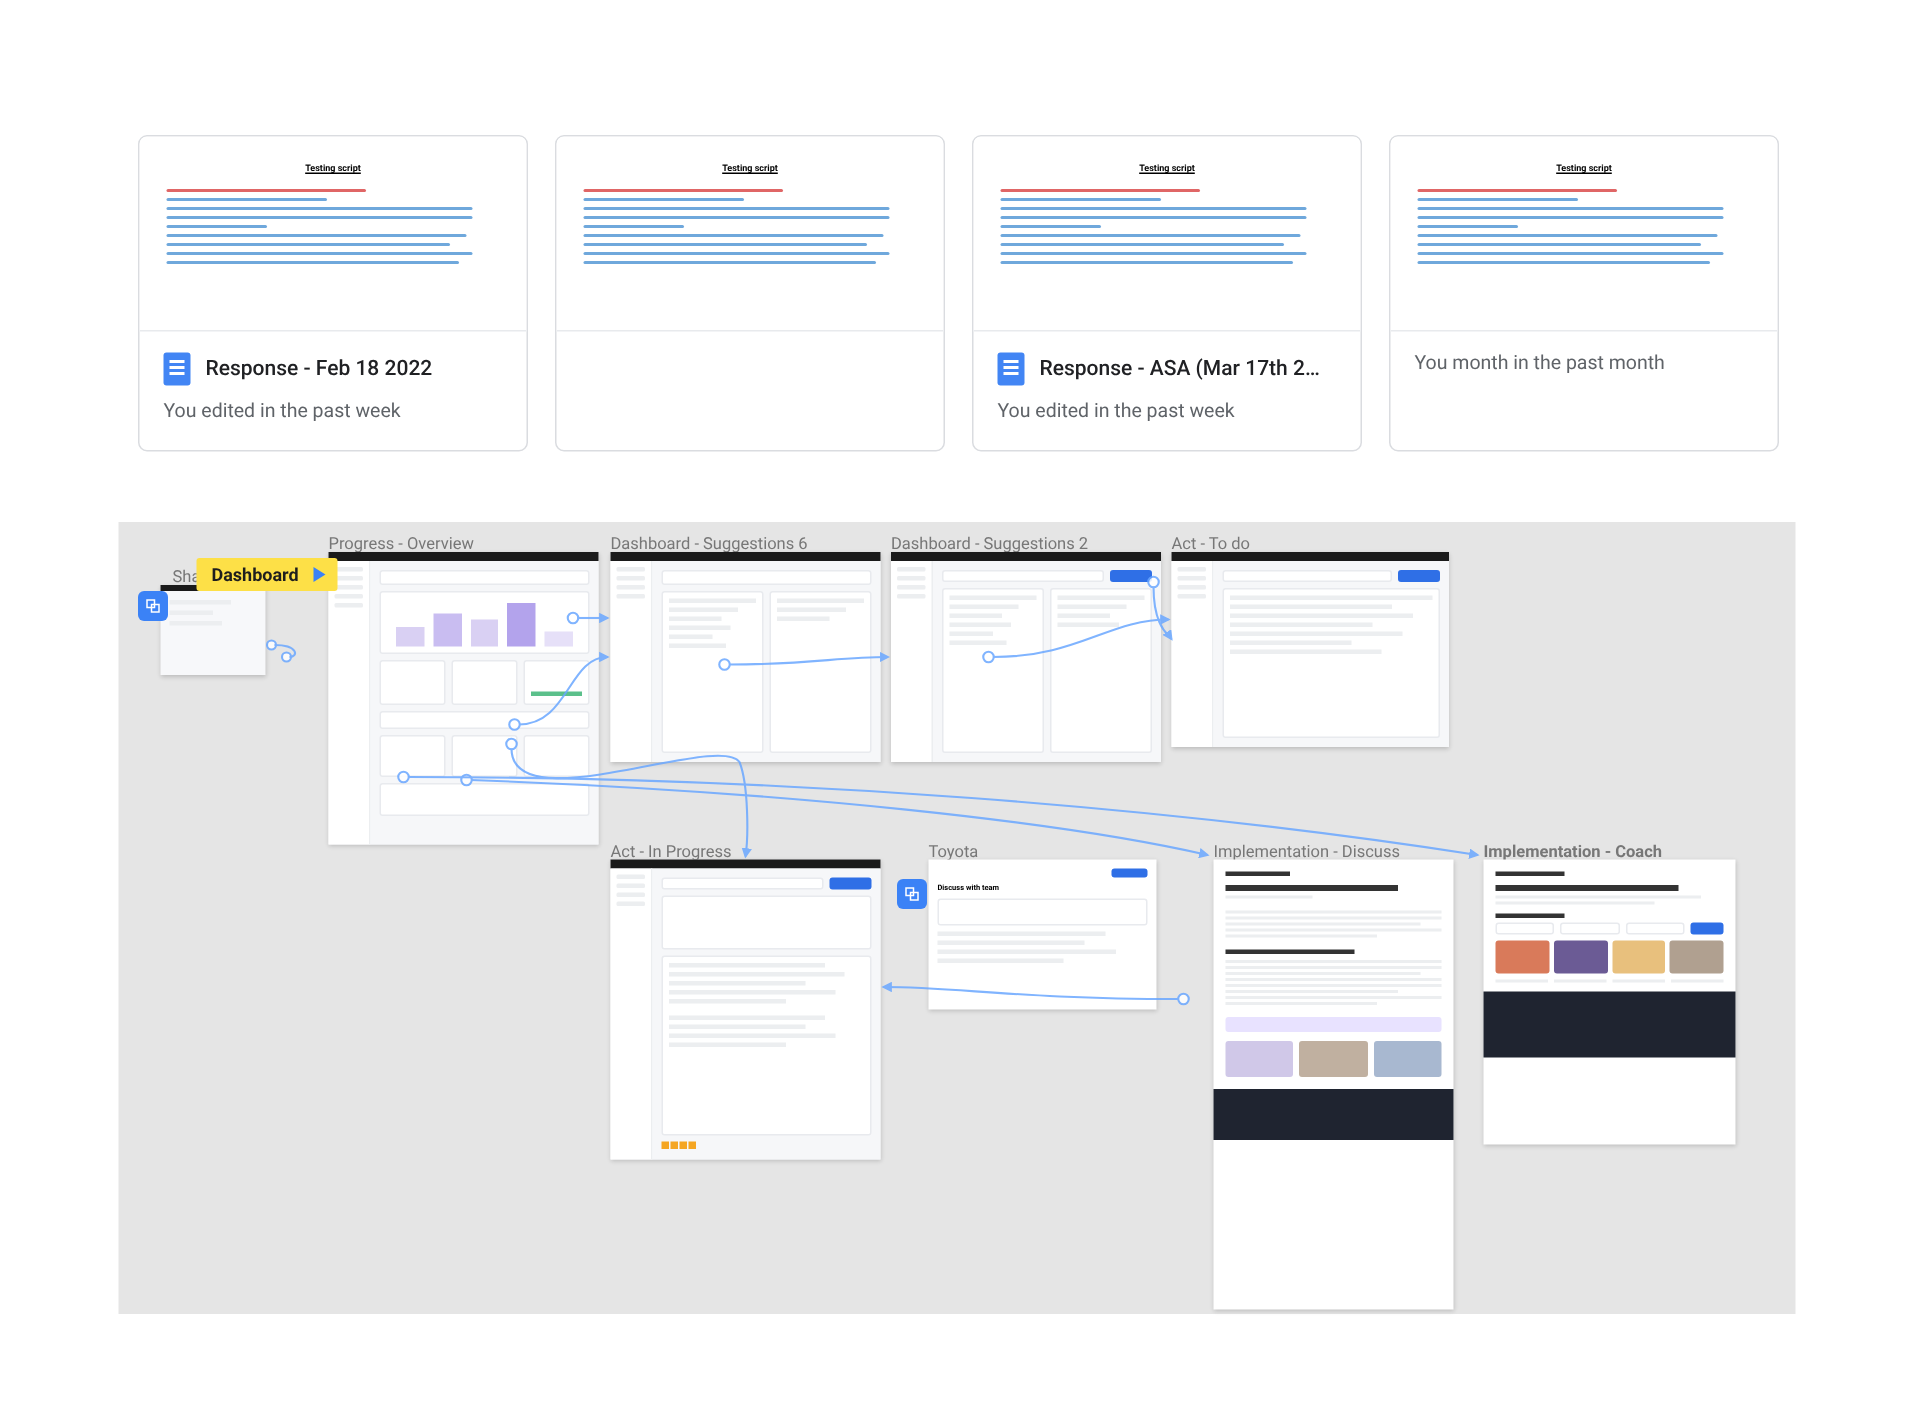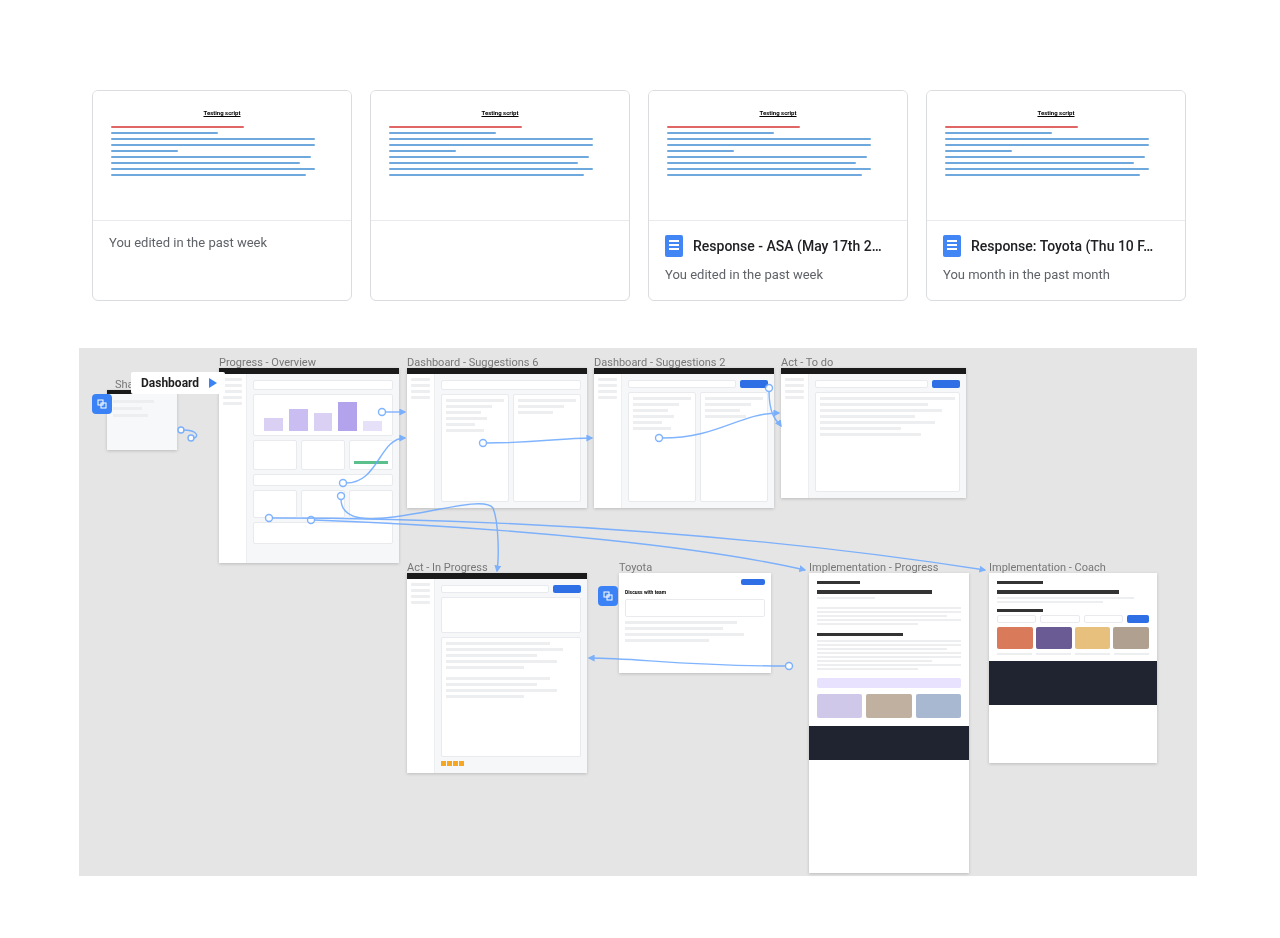--- a/index.html
+++ b/index.html
@@ -153,21 +153,21 @@
       border-radius: 2px;
     }
 
     
     .dash-pill {
       position: absolute;
       left: 52px;
       top: 24px;
       height: 22px;
       padding: 0 26px 0 10px;
-      background: #ffffff;
+      background: #fde047;
       color: #1e1e1e;
       font-size: 12px;
       font-weight: 700;
       line-height: 22px;
       border-radius: 2px;
       z-index: 20;
     }
     .dash-pill::after {
       content: "";
       position: absolute;
@@ -241,20 +241,24 @@
       <div class="thumb-line blue" style="width:48%"></div>
       <div class="thumb-line blue" style="width:92%"></div>
       <div class="thumb-line blue" style="width:92%"></div>
       <div class="thumb-line blue" style="width:30%"></div>
       <div class="thumb-line blue" style="width:90%"></div>
       <div class="thumb-line blue" style="width:85%"></div>
       <div class="thumb-line blue" style="width:92%"></div>
       <div class="thumb-line blue" style="width:88%"></div>
     </div>
     <div class="doc-meta">
+      <div class="doc-title-row">
+        <div class="docs-icon"></div>
+        <div class="doc-title">Response - Feb 18 2022</div>
+      </div>
       <div class="doc-sub">You edited in the past week</div>
     </div>
   </div>
 
   <div class="doc-card">
     <div class="doc-thumb">
       <div class="doc-thumb-title">Testing script</div>
       <div class="thumb-line red" style="width:60%"></div>
       <div class="thumb-line blue" style="width:48%"></div>
       <div class="thumb-line blue" style="width:92%"></div>
@@ -276,44 +280,40 @@
       <div class="thumb-line blue" style="width:92%"></div>
       <div class="thumb-line blue" style="width:30%"></div>
       <div class="thumb-line blue" style="width:90%"></div>
       <div class="thumb-line blue" style="width:85%"></div>
       <div class="thumb-line blue" style="width:92%"></div>
       <div class="thumb-line blue" style="width:88%"></div>
     </div>
     <div class="doc-meta">
       <div class="doc-title-row">
         <div class="docs-icon"></div>
-        <div class="doc-title">Response - ASA (May 17th 2…</div>
+        <div class="doc-title">Response - ASA (Mar 17th 2…</div>
       </div>
       <div class="doc-sub">You edited in the past week</div>
     </div>
   </div>
 
   <div class="doc-card">
     <div class="doc-thumb">
       <div class="doc-thumb-title">Testing script</div>
       <div class="thumb-line red" style="width:60%"></div>
       <div class="thumb-line blue" style="width:48%"></div>
       <div class="thumb-line blue" style="width:92%"></div>
       <div class="thumb-line blue" style="width:92%"></div>
       <div class="thumb-line blue" style="width:30%"></div>
       <div class="thumb-line blue" style="width:90%"></div>
       <div class="thumb-line blue" style="width:85%"></div>
       <div class="thumb-line blue" style="width:92%"></div>
       <div class="thumb-line blue" style="width:88%"></div>
     </div>
     <div class="doc-meta">
-      <div class="doc-title-row">
-        <div class="docs-icon"></div>
-        <div class="doc-title">Response: Toyota (Thu 10 F…</div>
-      </div>
       <div class="doc-sub">You month in the past month</div>
     </div>
   </div>
 </div>
 
 <div class="proto-canvas">
 
   <div class="frame-label" style="left:36px; top:30px;">Sha</div>
   <div class="dash-pill">Dashboard</div>
   <div class="icon-btn" style="left:13px; top:46px;">
@@ -514,21 +514,21 @@
     <div style="float:right;width:24px;height:6px;background:#2f6fe6;border-radius:2px;"></div>
     <div style="clear:both;height:4px;"></div>
     <div style="font-size:5px;font-weight:700;margin-bottom:4px;">Discuss with team</div>
     <div class="card" style="height:18px;margin-bottom:4px;"></div>
     <div style="height:3px;background:#eceef0;margin-bottom:3px;width:80%;"></div>
     <div style="height:3px;background:#eceef0;margin-bottom:3px;width:70%;"></div>
     <div style="height:3px;background:#eceef0;margin-bottom:3px;width:85%;"></div>
     <div style="height:3px;background:#eceef0;width:60%;"></div>
   </div>
 
-  <div class="frame-label" style="left:730px; top:213px;">Implementation - Progress</div>
+  <div class="frame-label" style="left:730px; top:213px;">Implementation - Discuss</div>
   <div class="mock" style="left:730px; top:225px; width:160px; height:300px; background:#fff;">
     <div style="padding:8px;">
       <div style="height:3px;background:#333;width:30%;margin-bottom:6px;"></div>
       <div style="height:4px;background:#333;width:80%;margin-bottom:3px;"></div>
       <div style="height:2px;background:#eceef0;width:40%;margin-bottom:8px;"></div>
       <div style="margin-bottom:8px;">
         <div style="height:2px;background:#eceef0;margin-bottom:2px;"></div>
         <div style="height:2px;background:#eceef0;margin-bottom:2px;"></div>
         <div style="height:2px;background:#eceef0;margin-bottom:2px;width:90%;"></div>
         <div style="height:2px;background:#eceef0;margin-bottom:2px;"></div>
@@ -548,21 +548,21 @@
       <div style="height:10px;background:#e8e2ff;border-radius:2px;margin-bottom:6px;"></div>
       <div class="row">
         <div style="flex:1;height:24px;background:#d0c8e8;border-radius:2px;"></div>
         <div style="flex:1;height:24px;background:#c0b0a0;border-radius:2px;"></div>
         <div style="flex:1;height:24px;background:#a8b8d0;border-radius:2px;"></div>
       </div>
     </div>
     <div class="dark-footer"></div>
   </div>
 
-  <div class="frame-label" style="left:910px; top:213px;">Implementation - Coach</div>
+  <div class="frame-label" style="left:910px; top:213px;font-weight:bold;">Implementation - Coach</div>
   <div class="mock" style="left:910px; top:225px; width:168px; height:190px; background:#fff;">
     <div style="padding:8px 8px 6px;">
       <div style="height:3px;background:#333;width:30%;margin-bottom:6px;"></div>
       <div style="height:4px;background:#333;width:80%;margin-bottom:3px;"></div>
       <div style="height:2px;background:#eceef0;width:90%;margin-bottom:2px;"></div>
       <div style="height:2px;background:#eceef0;width:70%;margin-bottom:6px;"></div>
       <div style="height:3px;background:#333;width:30%;margin-bottom:3px;"></div>
       <div class="row" style="margin-bottom:4px;align-items:center;">
         <div class="card" style="flex:1;height:8px;"></div>
         <div class="card" style="flex:1;height:8px;"></div>

